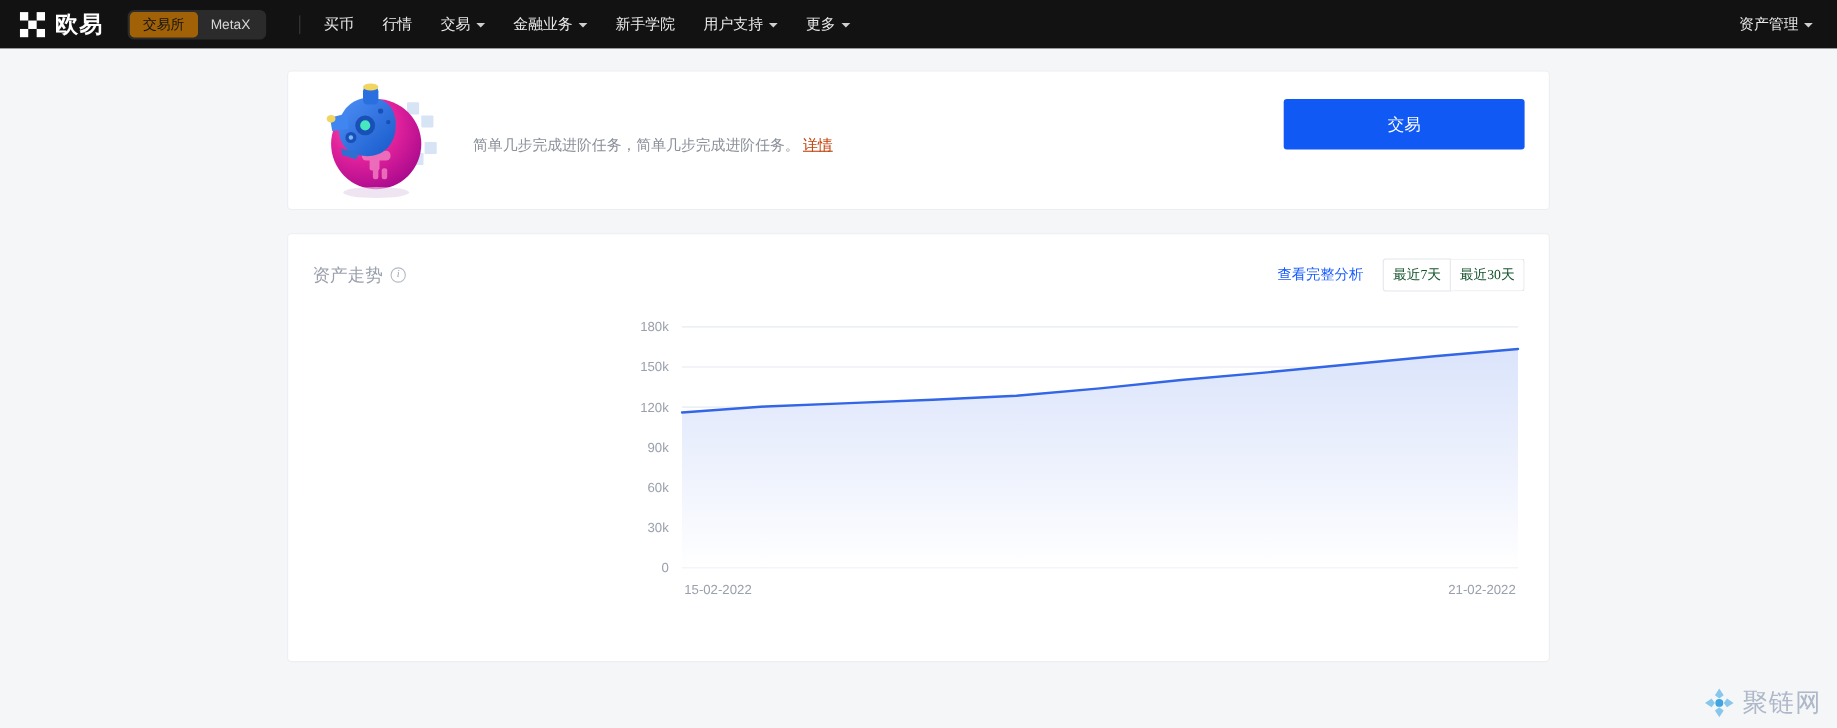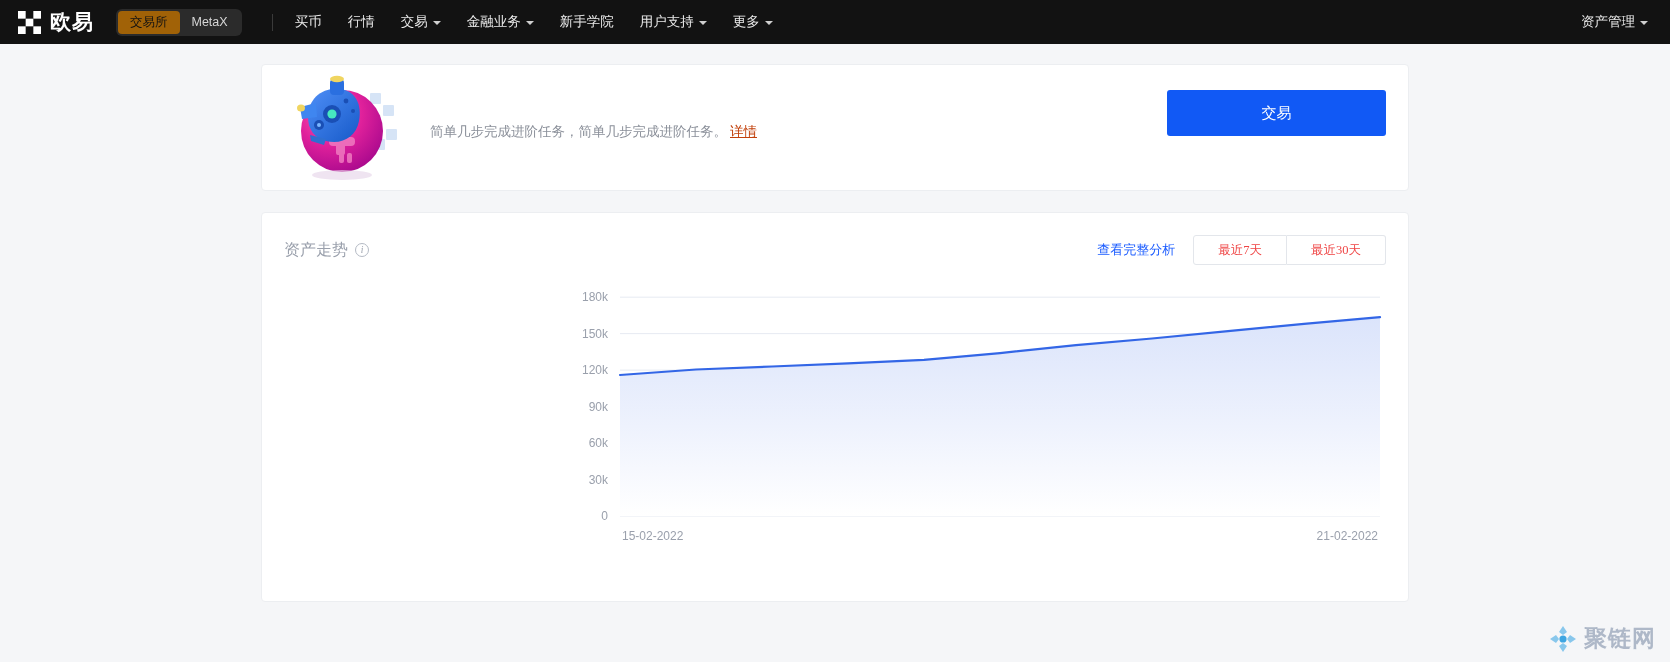--- a/index.html
+++ b/index.html
@@ -88,38 +88,38 @@
     display: inline-flex; align-items: center; justify-content: center;
     font-size: 9.5px; color: #9aa0ac; font-style: italic;
     font-family: "Liberation Serif", serif;
   }
   .chart-head-right {
     margin-left: auto; display: flex; align-items: center; gap: 18px; font-family: Liberation Serif, serif;
   }
   .full-analysis { font-size: 13px; color: #1b5cff; cursor: pointer; }
   .range-toggle { display: flex; }
   .range-btn {
-    height: 30px; padding: 0 24px; font-size: 12.5px; color: #ef4444;
+    height: 30px; padding: 0 8px; font-size: 12.5px; color: #14532d;
     background: #fff; border: 1px solid #e3e6eb; display: flex;
     align-items: center; cursor: pointer; white-space: nowrap;
   }
   .range-btn:first-child { border-radius: 3px 0 0 3px; }
   .range-btn:last-child { border-radius: 0 3px 3px 0; border-left: none; }
 
   .plot { position: absolute; left: 0; top: 64px; width: 100%; height: 320px; }
   .plot svg { display: block; }
 
   
   .watermark {
     position: absolute; right: 14px; bottom: 8px;
     display: flex; align-items: center; gap: 7px;
     opacity: .92;
   }
   .wm-text {
-    font-size: 23px; color: #a8b3c4; font-weight: 700;
+    font-size: 23px; color: #a8b3c4; font-weight: 400;
     font-family: "DejaVu Sans", sans-serif; letter-spacing: 1px; text-align: right;
   }
 </style>
 </head>
 <body>
 
 <div class="topnav">
 
   <div class="brand">
     <svg class="brand-mark" viewBox="0 0 24 24">

